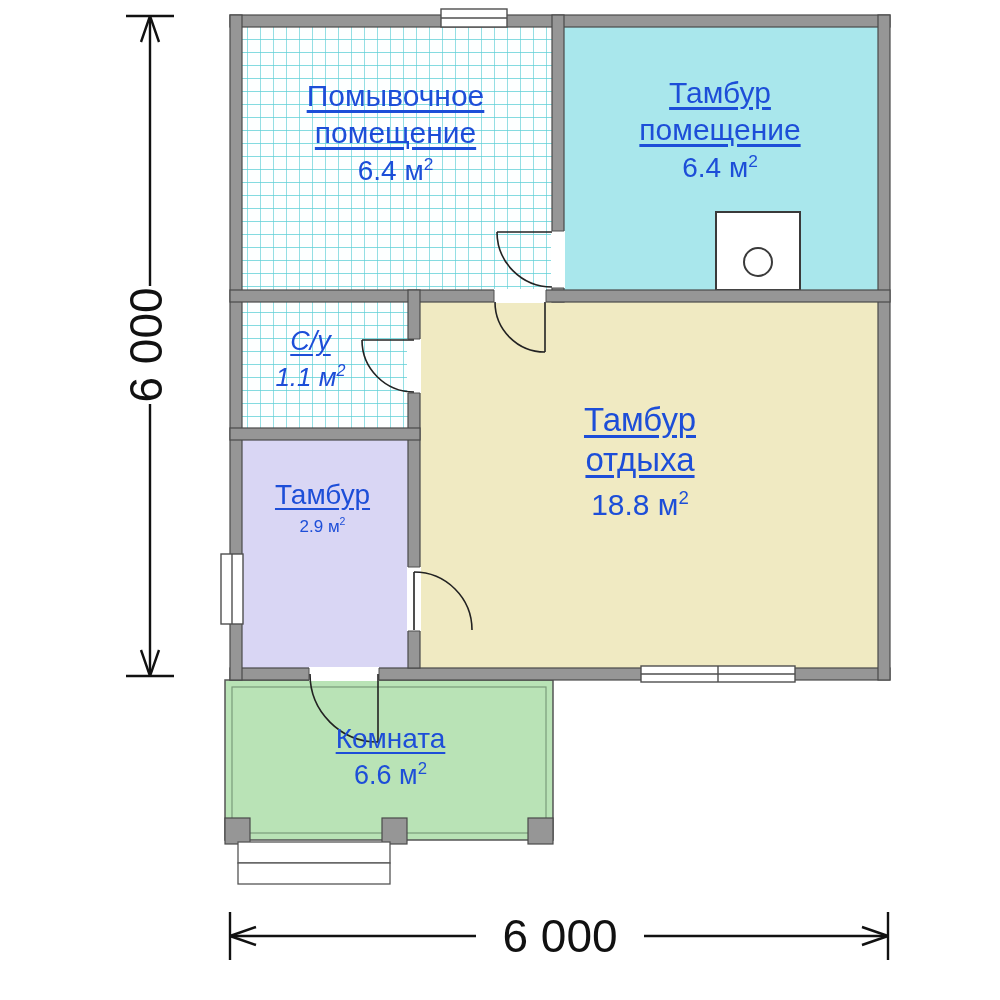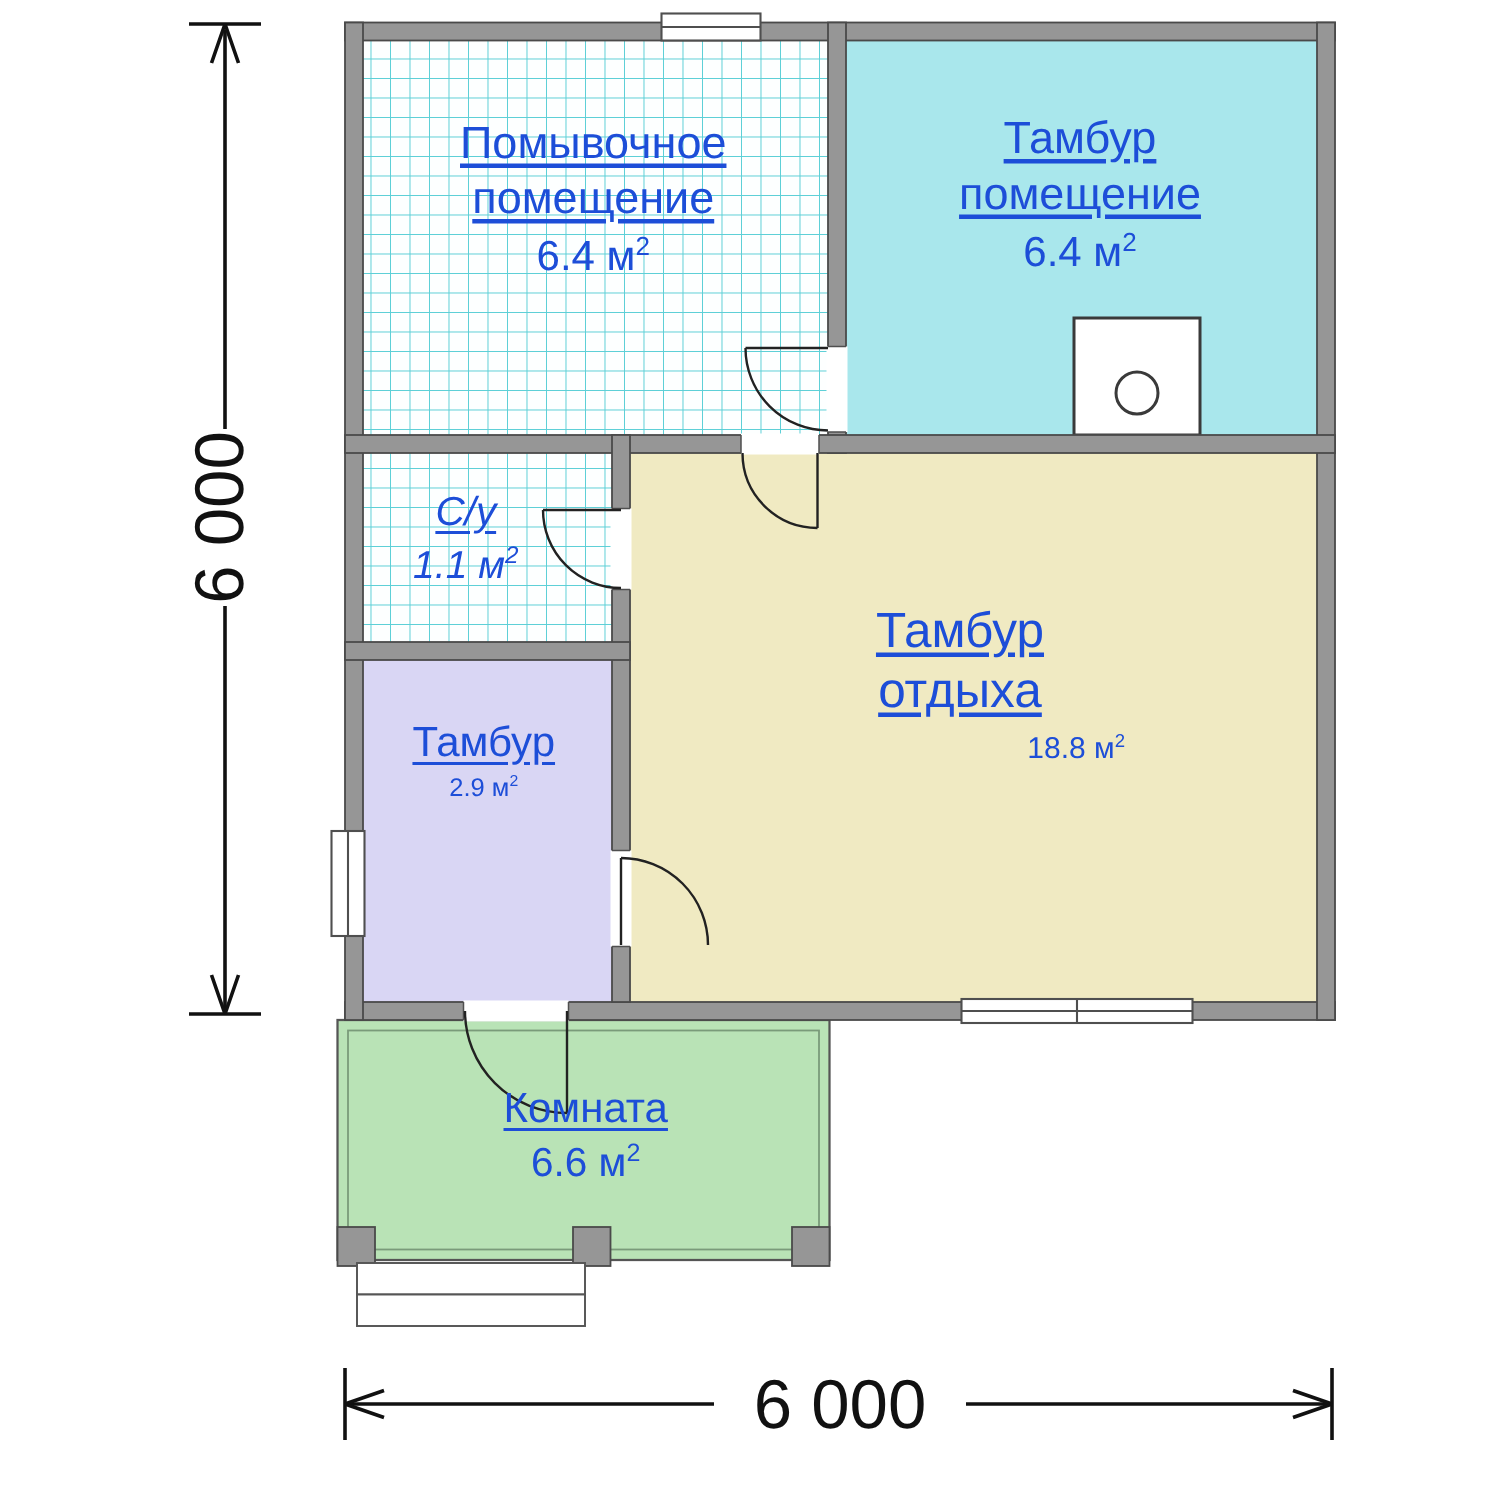--- a/index.html
+++ b/index.html
@@ -161,21 +161,21 @@
 
   <div class="room-label" style="left:250px;top:478px;width:145px;font-size:28px;">
     <div class="rname">Тамбур</div>
     <div class="rarea" style="font-size:17px;">
       <span>2.9 м</span><sup>2</sup>
     </div>
   </div>
 
   <div class="room-label" style="left:530px;top:400px;width:220px;font-size:33px;">
     <div class="rname">Тамбур отдыха</div>
-    <div class="rarea" style="font-size:20px;margin-top:6px;text-align:right;">
+    <div class="rarea" style="font-size:30px;margin-top:6px;">
       <span>18.8 м</span><sup>2</sup>
     </div>
   </div>
 
   <div class="room-label" style="left:308px;top:722px;width:165px;font-size:28px;">
     <div class="rname">Комната</div>
     <div class="rarea" style="font-size:27px;">
       <span>6.6 м</span><sup>2</sup>
     </div>
   </div>

